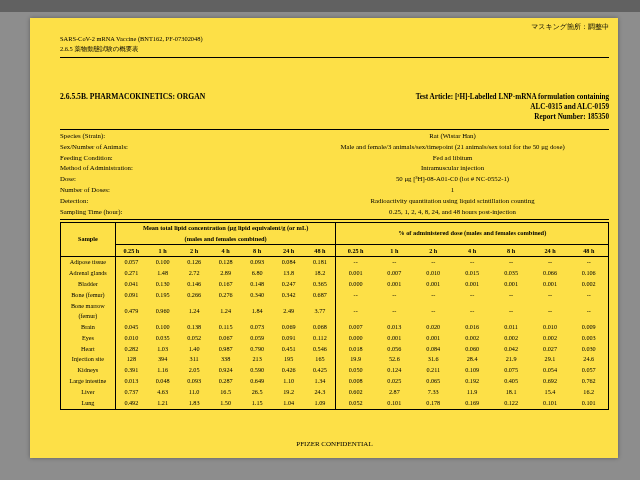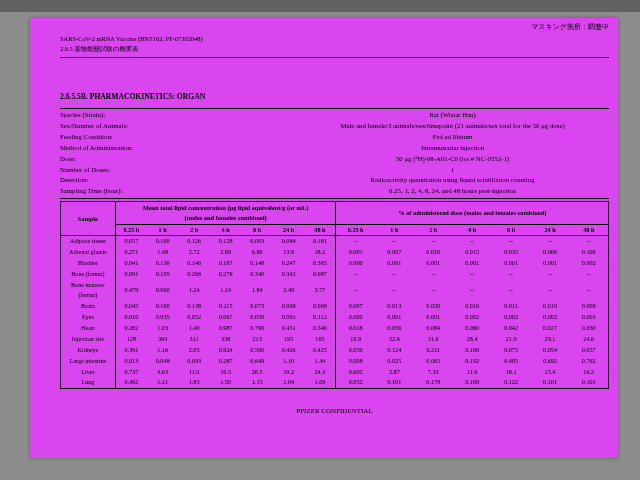--- a/index.html
+++ b/index.html
@@ -13,21 +13,21 @@
     color: #000;
   }
   .top-strip {
     position: absolute; top: 0; left: 0;
     width: 640px; height: 12px;
     background: #616161;
   }
   .page {
     position: absolute; left: 30px; top: 18px;
     width: 588px; height: 440px;
-    background: #d946ef;
+    background: #fde047;
     padding: 6px 9px 0 30px;
     box-shadow: 0 0 4px rgba(0,0,0,0.35);
   }
   .masking { text-align: right; font-size: 7px; line-height: 1.1; }
   .doc-header { font-size: 6.4px; line-height: 1.55; margin-top: 2px; }
   .header-rule { border-top: 1px solid #000; margin-top: 3px; }
   .title-block { display: flex; justify-content: space-between; margin-top: 34px; font-weight: bold; }
   .title-left { font-size: 7.6px; line-height: 1.4; }
   .title-right { font-size: 7.2px; line-height: 1.45; text-align: right; }
   .metadata {
@@ -54,40 +54,45 @@
     font-weight: normal;
     line-height: 1.6;
     overflow: hidden;
   }
   .data-table thead th { font-weight: bold; }
   .sample-h { border-right: 1px solid #000; border-bottom: 1px solid #000; }
   .spanner { border-bottom: 1px solid #000; font-size: 6.4px; line-height: 1.3; }
   .blk { border-left: 1px solid #000; }
   th.time { border-bottom: 1px solid #000; line-height: 1.5; }
   td.sample { border-right: 1px solid #000; }
-  .footer { text-align: center; margin-top: 16px; font-size: 7px; line-height: 1.8; }
+  .footer { text-align: center; margin-top: 28px; font-size: 7px; line-height: 1.8; }
 </style>
 </head>
 <body>
 
 <div class="viewer">
   <div class="top-strip"></div>
   <div class="page">
 
     <div class="masking">マスキング箇所：調整中</div>
 
     <div class="doc-header">
       <div>SARS-CoV-2 mRNA Vaccine (BNT162, PF-07302048)</div>
       <div>2.6.5 薬物動態試験の概要表</div>
     </div>
     <div class="header-rule"></div>
 
     <div class="title-block">
       <div class="title-left">
         <div>2.6.5.5B. PHARMACOKINETICS: ORGAN</div>
+      </div>
+      <div class="title-right">
+        <div>Test Article: [³H]-Labelled LNP-mRNA formulation containing</div>
+        <div>ALC-0315 and ALC-0159</div>
+        <div>Report Number: 185350</div>
       </div>
     </div>
 
     <div class="metadata">
         <div class="meta-row">
           <div class="meta-label">Species (Strain):</div>
           <div class="meta-value">Rat (Wistar Han)</div>
         </div>
         <div class="meta-row">
           <div class="meta-label">Sex/Number of Animals:</div>

